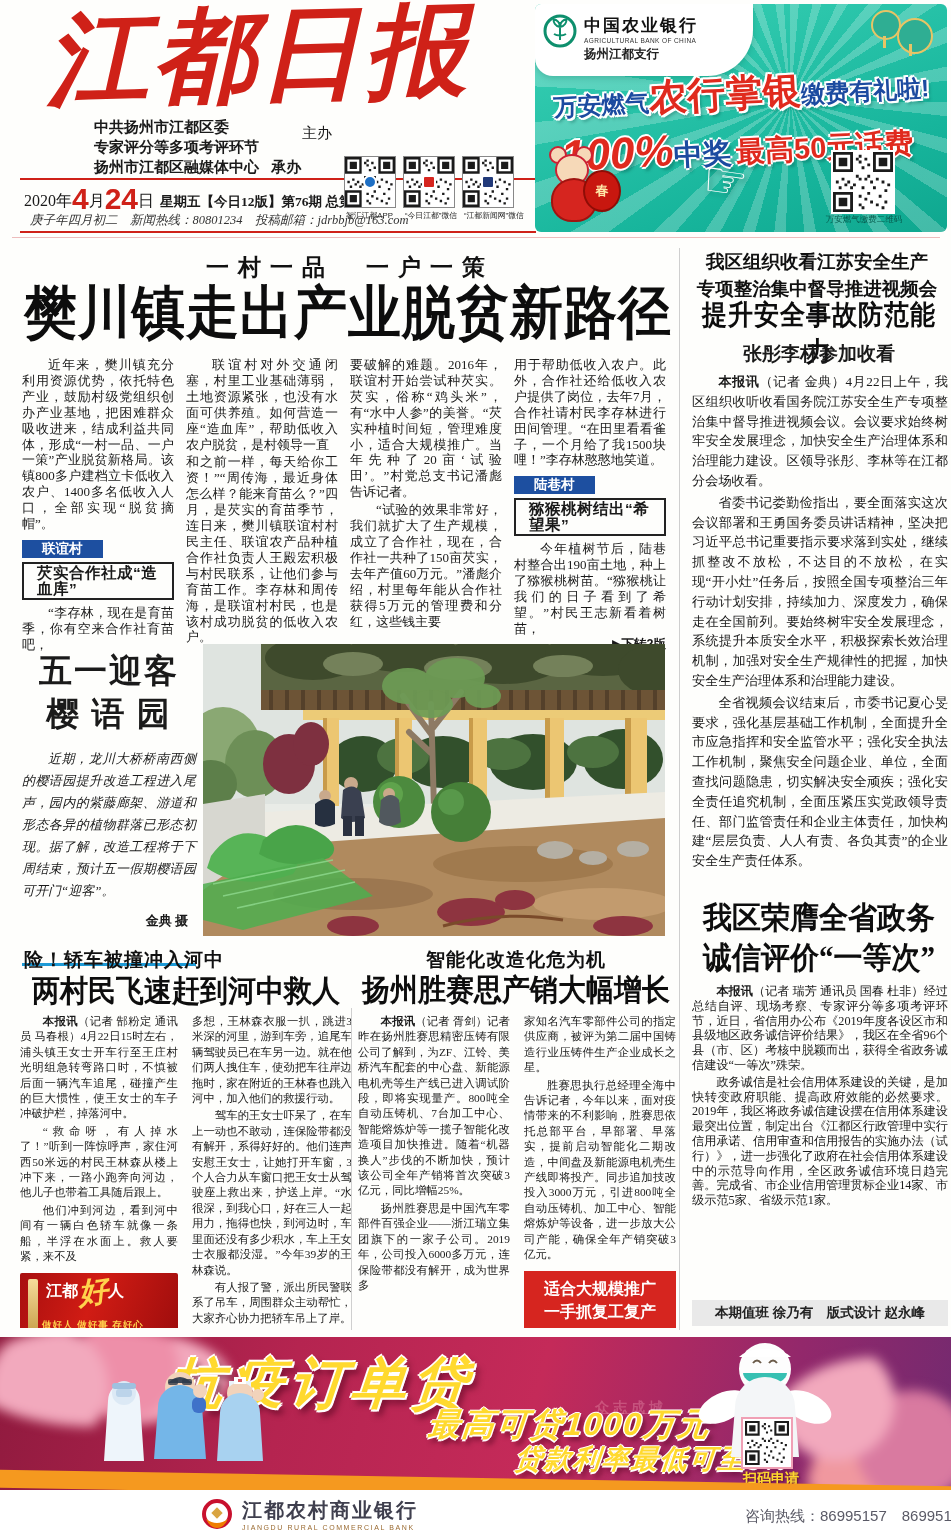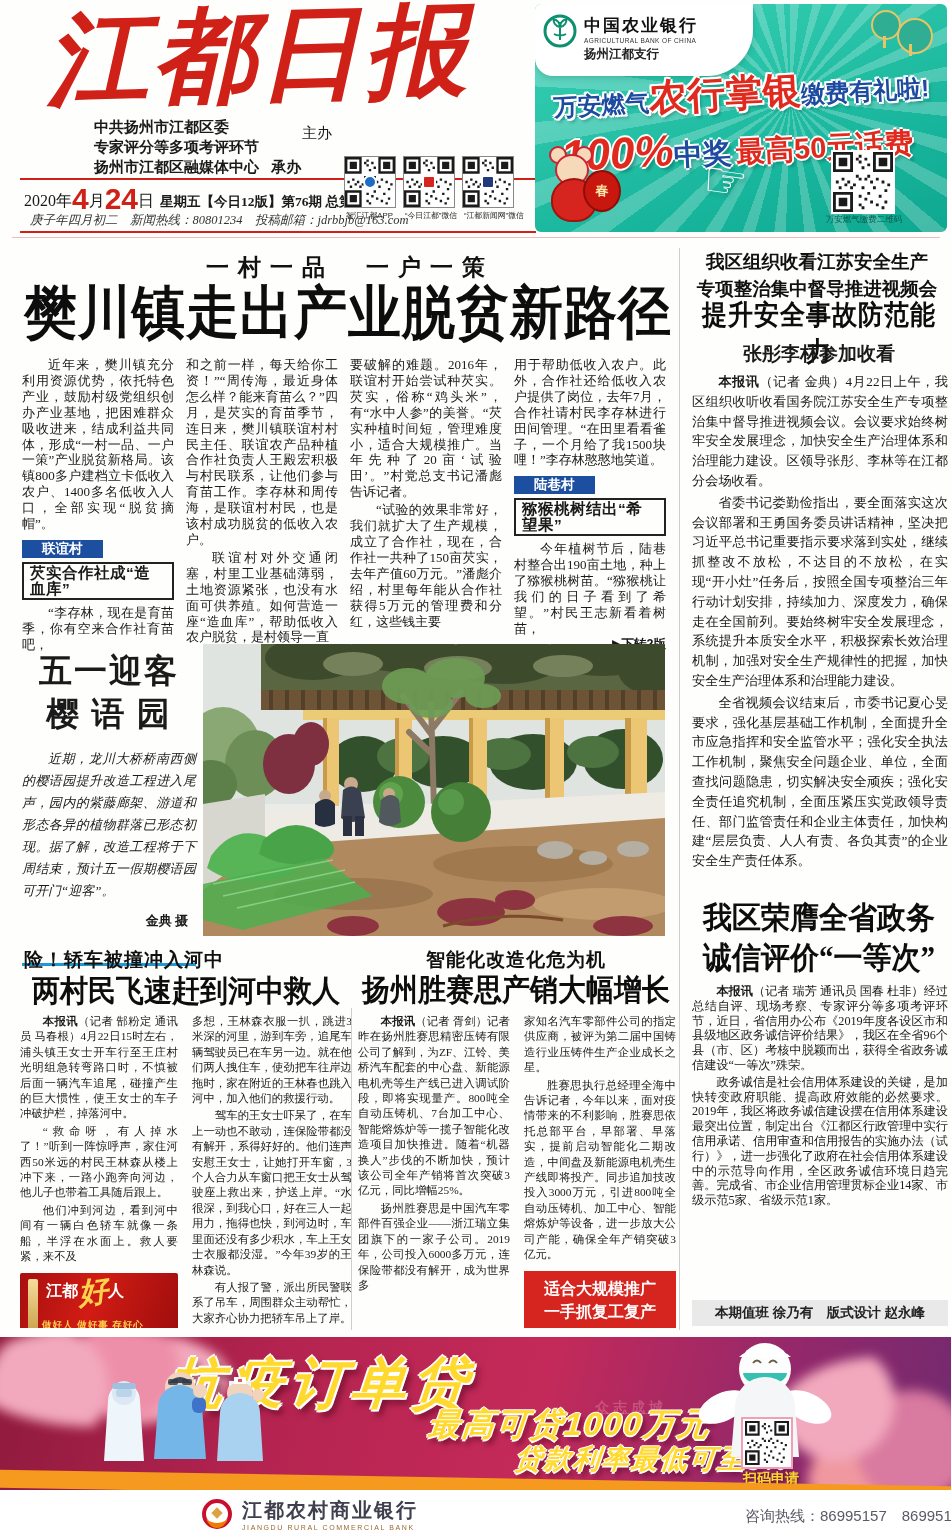--- a/index.html
+++ b/index.html
@@ -59,21 +59,21 @@
   .mouse .bag{position:absolute;left:34px;top:26px;width:34px;height:38px;border-radius:50%;background:#c8170f;border:2px solid #8f0d06;
               color:#ffe9a8;font-size:13px;font-weight:bold;text-align:center;line-height:38px;font-family:var(--sans);}
   
   .kicker{font-family:var(--sans);font-weight:bold;color:#111;}
   .headline{font-weight:900;color:#0d0d0d;text-align:center;}
   .p{margin:0 0 2px;text-indent:2em;text-align:justify;}
   .lede{font-weight:bold;font-family:var(--sans);}
   .vlabel{display:inline-block;background:var(--lblue);color:#fff;font-family:var(--sans);
           font-weight:bold;font-size:13.5px;padding:1px 20px;margin:6px 0 3px;}
   .boxhead{display:inline-block;border:2px solid #222;font-family:var(--sans);font-weight:bold;
-           font-size:15.5px;padding:1px 6px;margin:1px 0 5px;letter-spacing:.5px;}
+           font-size:15.5px;padding:1px 13px;margin:1px 0 5px;letter-spacing:.5px;}
   .jump{text-align:right;font-weight:bold;font-family:var(--sans);font-size:12.5px;}
   .lead-col{position:absolute;top:357px;width:152px;height:298px;overflow:hidden;font-size:13px;line-height:15.9px;}
   .vdiv{background:#cfcfcf;width:1px;}
   
   .cherry-title{font-size:33px;font-weight:900;text-align:center;line-height:43px;letter-spacing:2px;}
   .cherry-body{font-style:italic;font-size:13px;line-height:22px;text-align:justify;text-indent:2em;margin-top:12px;}
   .cherry-credit{text-align:right;font-weight:bold;font-size:13px;margin-top:10px;padding-right:8px;}
   
   .haoren{width:158px;height:64px;margin-top:8px;position:relative;border-radius:2px;overflow:hidden;
           background:linear-gradient(110deg,#a80f0f,#d11c14 45%,#9e0d0d);}
@@ -224,22 +224,22 @@
   <div class="abs kicker" style="left:22px;top:252px;width:656px;text-align:center;font-size:23px;letter-spacing:9px;">一村一品　一户一策</div>
   <div class="abs headline" style="left:18px;top:278px;width:660px;font-size:53px;letter-spacing:1px;transform:scaleY(1.08);">樊川镇走出产业脱贫新路径</div>
 
   <div class="lead-col" style="left:22px;">
     <p class="p">近年来，樊川镇充分利用资源优势，依托特色产业，鼓励村级党组织创办产业基地，把困难群众吸收进来，结成利益共同体，形成“一村一品、一户一策”产业脱贫新格局。该镇800多户建档立卡低收入农户、1400多名低收入人口，全部实现“脱贫摘帽”。</p>
     <div><span class="vlabel"><span>联谊村</span></span></div>
     <div><span class="boxhead">芡实合作社成“造血库”</span></div>
     <p class="p">“李存林，现在是育苗季，你有空来合作社育苗吧，</p>
   </div>
   <div class="lead-col" style="left:186px;">
+    <p class="p">联谊村对外交通闭塞，村里工业基础薄弱，土地资源紧张，也没有水面可供养殖。如何营造一座“造血库”，帮助低收入农户脱贫，是村领导一直</p>
     <p class="p" style="text-indent:0;">和之前一样，每天给你工资！”“周传海，最近身体怎么样？能来育苗么？”四月，是芡实的育苗季节，连日来，樊川镇联谊村村民主任、联谊农产品种植合作社负责人王殿宏积极与村民联系，让他们参与育苗工作。李存林和周传海，是联谊村村民，也是该村成功脱贫的低收入农户。</p>
-    <p class="p">联谊村对外交通闭塞，村里工业基础薄弱，土地资源紧张，也没有水面可供养殖。如何营造一座“造血库”，帮助低收入农户脱贫，是村领导一直</p>
   </div>
   <div class="lead-col" style="left:350px;">
     <p class="p" style="text-indent:0;">要破解的难题。2016年，联谊村开始尝试种芡实。芡实，俗称“鸡头米”，有“水中人参”的美誉。“芡实种植时间短，管理难度小，适合大规模推广。当年先种了20亩‘试验田’。”村党总支书记潘彪告诉记者。</p>
     <p class="p">“试验的效果非常好，我们就扩大了生产规模，成立了合作社，现在，合作社一共种了150亩芡实，去年产值60万元。”潘彪介绍，村里每年能从合作社获得5万元的管理费和分红，这些钱主要</p>
   </div>
   <div class="lead-col" style="left:514px;">
     <p class="p" style="text-indent:0;">用于帮助低收入农户。此外，合作社还给低收入农户提供了岗位，去年7月，合作社请村民李存林进行田间管理。“在田里看看雀子，一个月给了我1500块哩！”李存林憨憨地笑道。</p>
     <div><span class="vlabel"><span>陆巷村</span></span></div>
     <div><span class="boxhead">猕猴桃树结出“希望果”</span></div>
     <p class="p" style="margin-bottom:0;">今年植树节后，陆巷村整合出190亩土地，种上了猕猴桃树苗。“猕猴桃让我们的日子看到了希望。”村民王志新看着树苗，</p>

